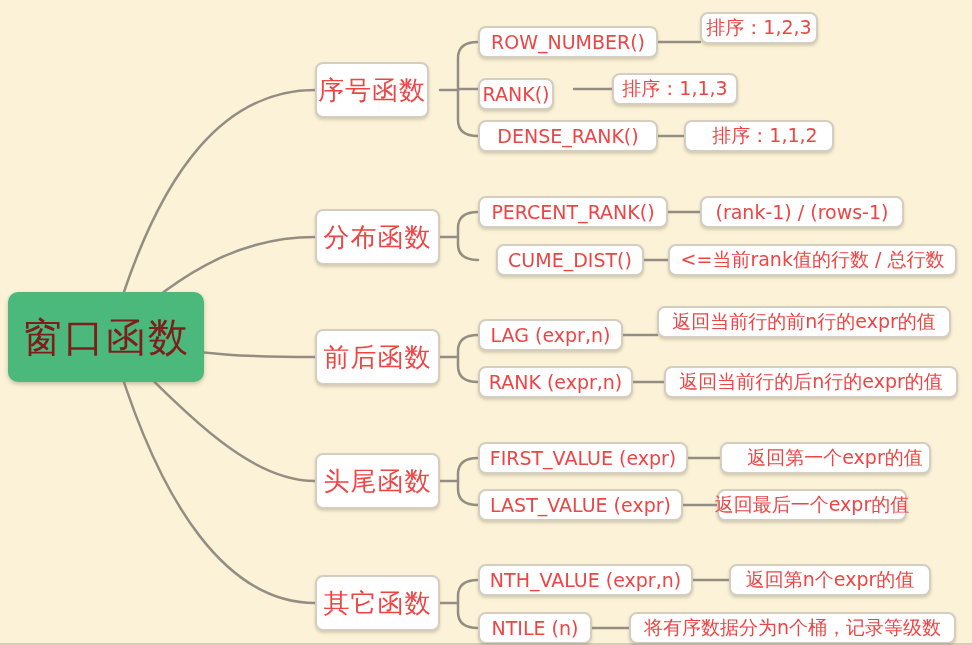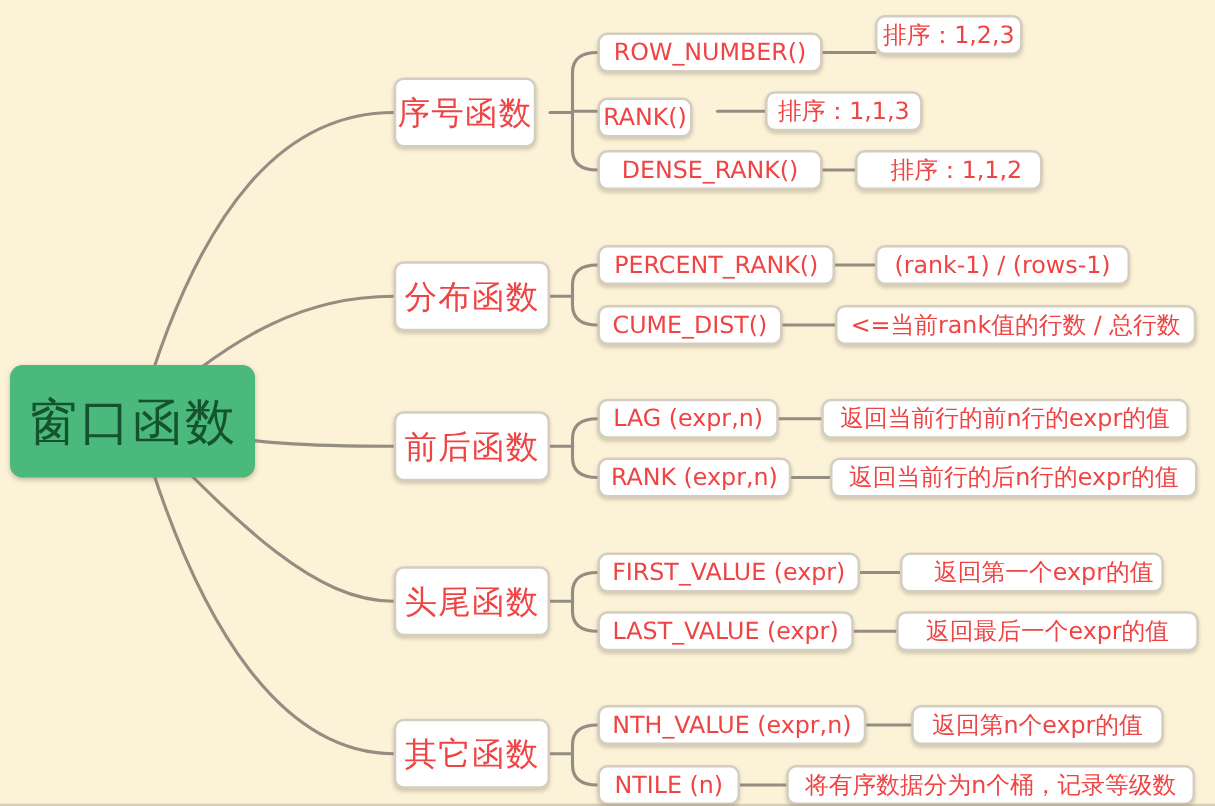--- a/index.html
+++ b/index.html
@@ -17,21 +17,21 @@
     box-shadow:0 2px 3px rgba(150,135,95,.35);
     color:#ef4444;
     display:flex;align-items:center;justify-content:center;
     white-space:nowrap;
     box-sizing:border-box;
   }
   .root{
     background:#4bb97c;
     border:none;
     border-radius:10px;
-    color:#14532d;
+    color:#7f1d1d;
     font-size:40px;
     letter-spacing:2px;
     box-shadow:0 2px 4px rgba(120,110,70,.4);
   }
   .branch{font-size:26px;letter-spacing:1px;}
   .leaf{font-size:19px;height:32px;}
   .bottom-edge{
     position:absolute;left:0;bottom:0;width:972px;height:2px;
     background:rgba(110,100,80,.25);
   }
@@ -87,32 +87,32 @@
 <div class="node branch" style="left:315px;top:575px;width:125px;height:56px;">其它函数</div>
 
 <div class="node leaf" style="left:478px;top:26px;width:180px;">ROW_NUMBER()</div>
 <div class="node leaf" style="left:478px;top:78px;width:76px;">RANK()</div>
 <div class="node leaf" style="left:478px;top:120px;width:180px;">DENSE_RANK()</div>
 <div class="node leaf" style="left:700px;top:12px;width:118px;">排序：1,2,3</div>
 <div class="node leaf" style="left:612px;top:73px;width:126px;">排序：1,1,3</div>
 <div class="node leaf" style="left:684px;top:120px;width:150px;padding-left:12px;">排序：1,1,2</div>
 
 <div class="node leaf" style="left:478px;top:196px;width:190px;">PERCENT_RANK()</div>
-<div class="node leaf" style="left:478px;top:244px;width:148px;">CUME_DIST()</div>
+<div class="node leaf" style="left:496px;top:244px;width:148px;">CUME_DIST()</div>
 <div class="node leaf" style="left:700px;top:196px;width:204px;">(rank-1) / (rows-1)</div>
 <div class="node leaf" style="left:668px;top:244px;width:289px;">&lt;=当前rank值的行数 / 总行数</div>
 
 <div class="node leaf" style="left:478px;top:319px;width:145px;">LAG (expr,n)</div>
 <div class="node leaf" style="left:478px;top:366px;width:155px;">RANK (expr,n)</div>
-<div class="node leaf" style="left:657px;top:319px;width:294px;">返回当前行的前n行的expr的值</div>
+<div class="node leaf" style="left:657px;top:306px;width:294px;">返回当前行的前n行的expr的值</div>
 <div class="node leaf" style="left:664px;top:366px;width:294px;">返回当前行的后n行的expr的值</div>
 
 <div class="node leaf" style="left:478px;top:442px;width:210px;">FIRST_VALUE (expr)</div>
 <div class="node leaf" style="left:478px;top:489px;width:205px;">LAST_VALUE (expr)</div>
 <div class="node leaf" style="left:720px;top:442px;width:211px;padding-left:19px;">返回第一个expr的值</div>
-<div class="node leaf" style="left:717px;top:489px;width:242px;">返回最后一个expr的值</div>
+<div class="node leaf" style="left:717px;top:489px;width:190px;">返回最后一个expr的值</div>
 
 <div class="node leaf" style="left:478px;top:564px;width:215px;">NTH_VALUE (expr,n)</div>
 <div class="node leaf" style="left:478px;top:612px;width:114px;">NTILE (n)</div>
 <div class="node leaf" style="left:729px;top:564px;width:202px;">返回第n个expr的值</div>
 <div class="node leaf" style="left:629px;top:612px;width:327px;">将有序数据分为n个桶，记录等级数</div>
 
 <div class="bottom-edge"></div>
 
 </body></html>

